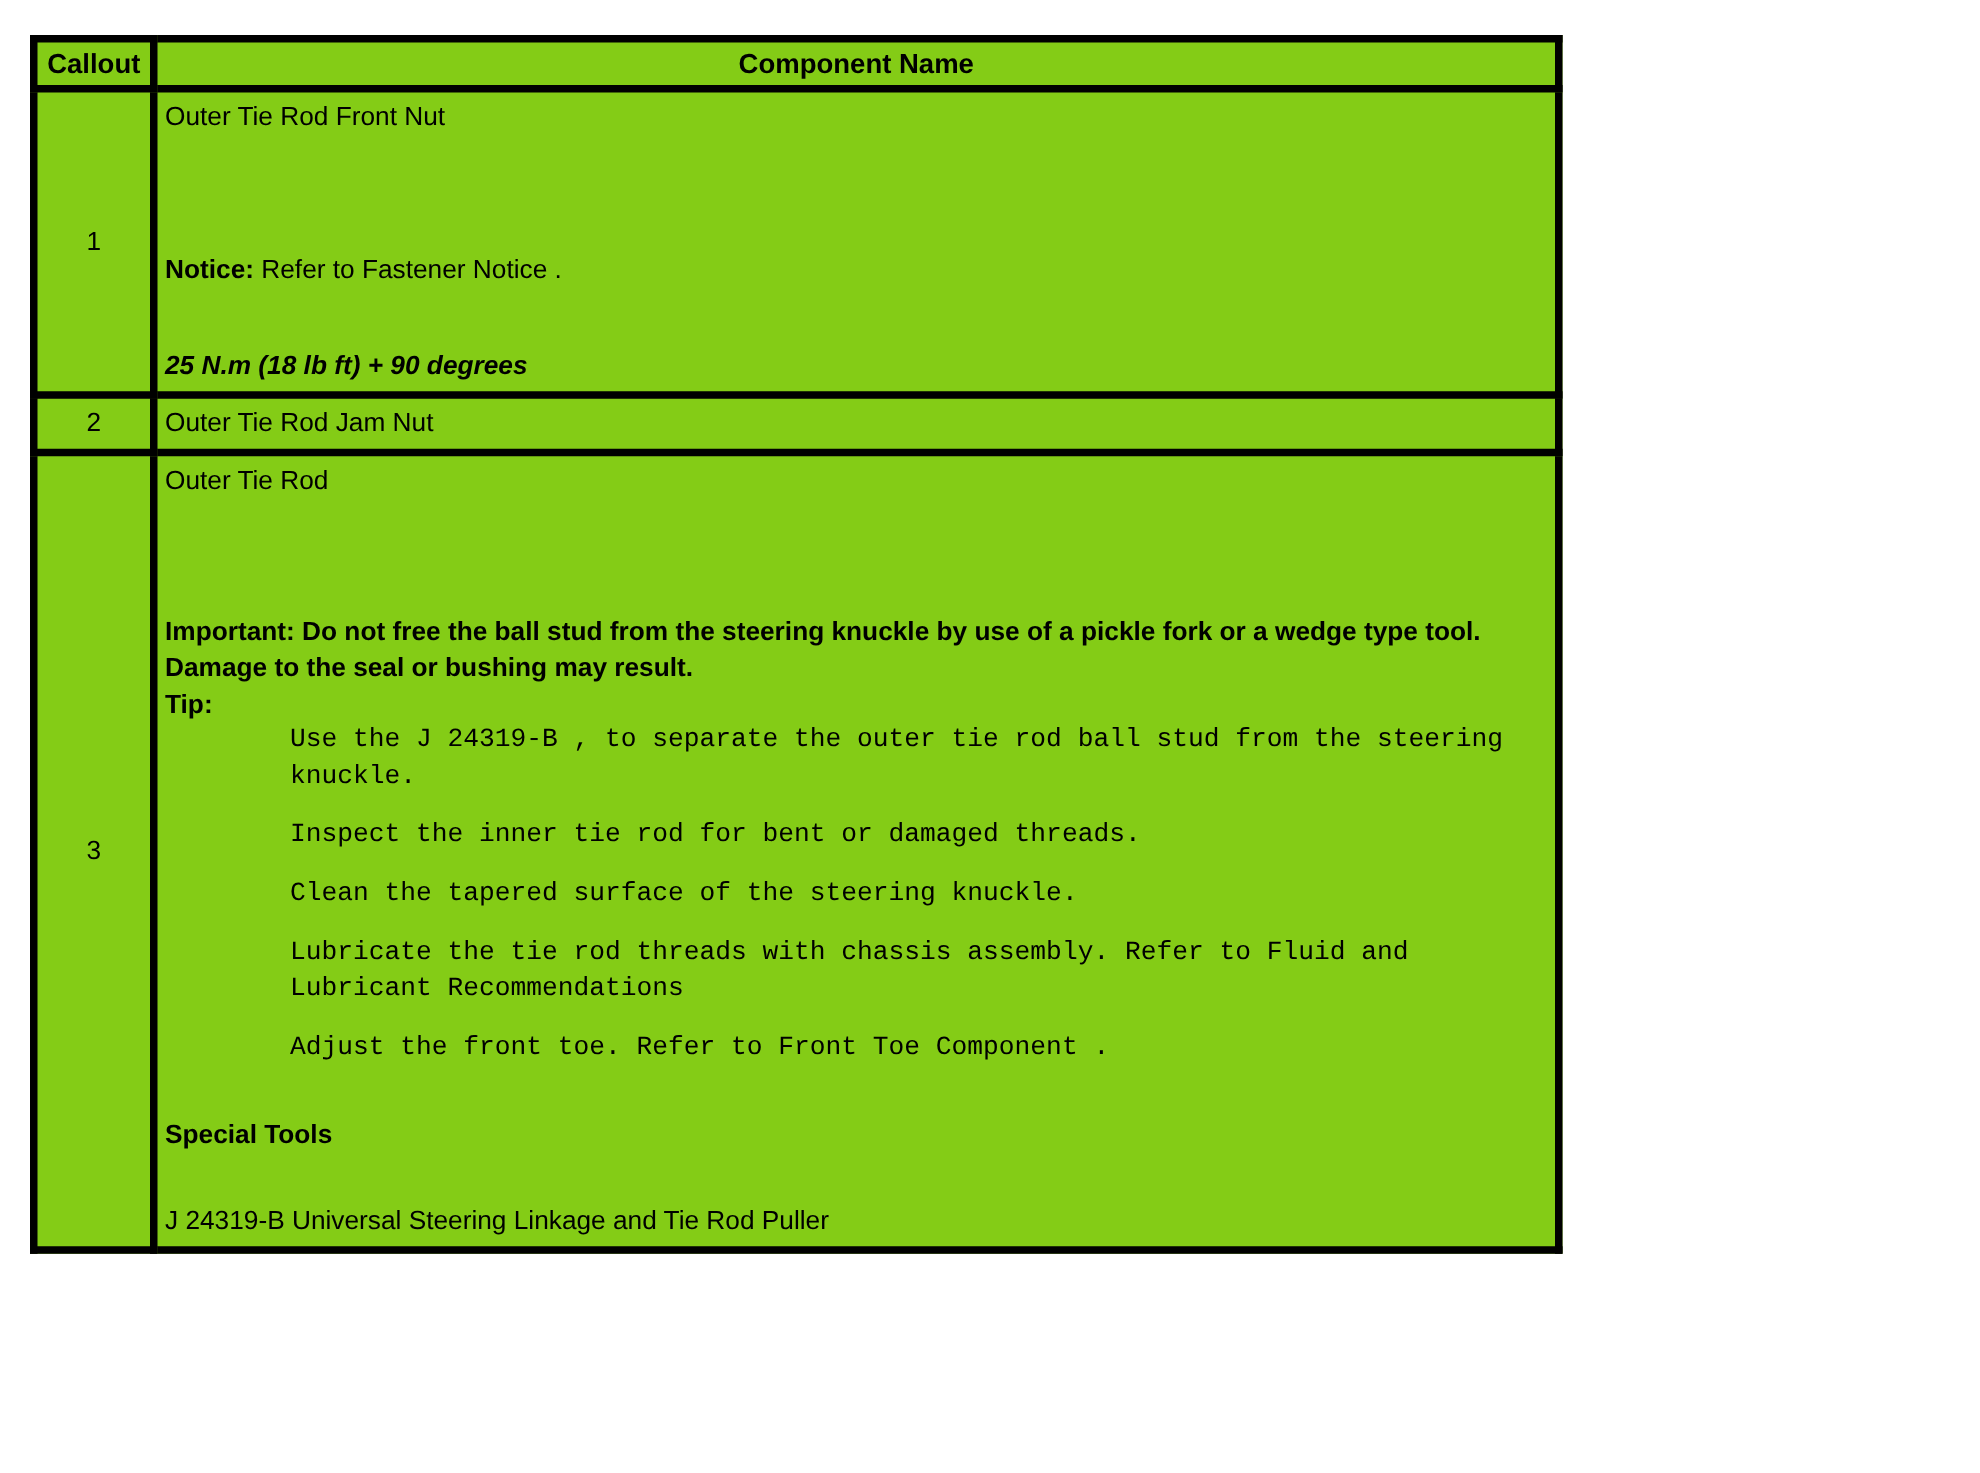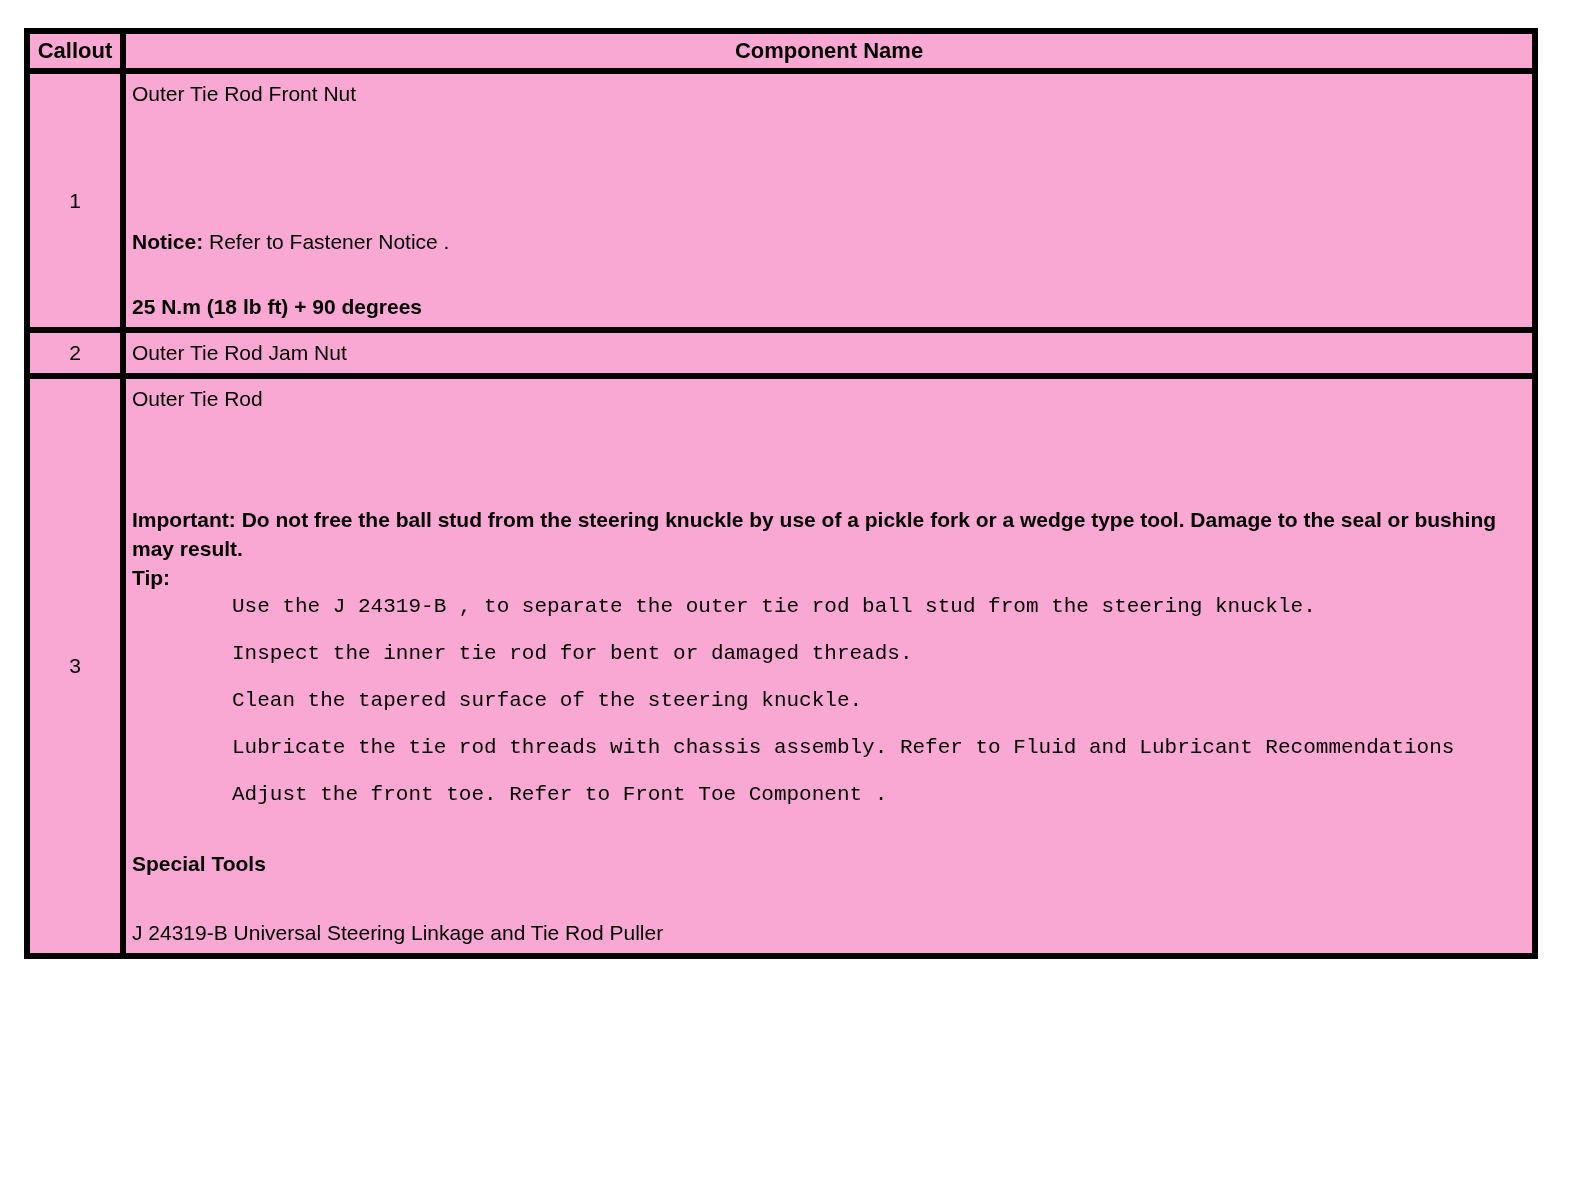--- a/index.html
+++ b/index.html
@@ -9,22 +9,22 @@
     width: 1584px; height: 1178px;
     font-family: "Liberation Sans", sans-serif;
     color: #000000;
   }
   .doc {
     padding: 28px 0 0 24px;
   }
   table.callout-table {
     border-collapse: collapse;
     table-layout: fixed;
-    width: 1514px;
-    background: #f9a8d4;
+    width: 1226px;
+    background: #84cc16;
   }
   col.col-callout { width: 96px; }
   th, td { border: 6px solid #000000; }
   th {
     font-size: 22px;
     font-weight: bold;
     padding: 4px 2px;
     text-align: center;
     height: 38px;
     vertical-align: middle;
@@ -43,24 +43,24 @@
   td.prelim-cell { padding-left: 100px; }
   .line {
     line-height: 29px;
     min-height: 29px;
     white-space: pre-wrap;
   }
   .b { font-weight: bold; }
   .indent { padding-left: 100px; font-family: Liberation Mono, monospace; }
   .mt29 { }
   .mt33 { margin-top: 18px; }
-  .mt36 { margin-top: 36px; }
+  .mt36 { margin-top: 48px; font-style: italic; }
   .mt40 { margin-top: 40px; }
   .mt92 { margin-top: 92px; }
-  .mt93 { margin-top: 119px; }
+  .mt93 { margin-top: 93px; }
 </style>
 </head>
 <body>
 
 <div class="doc">
   <table class="callout-table">
     <colgroup>
       <col class="col-callout">
       <col>
     </colgroup>

